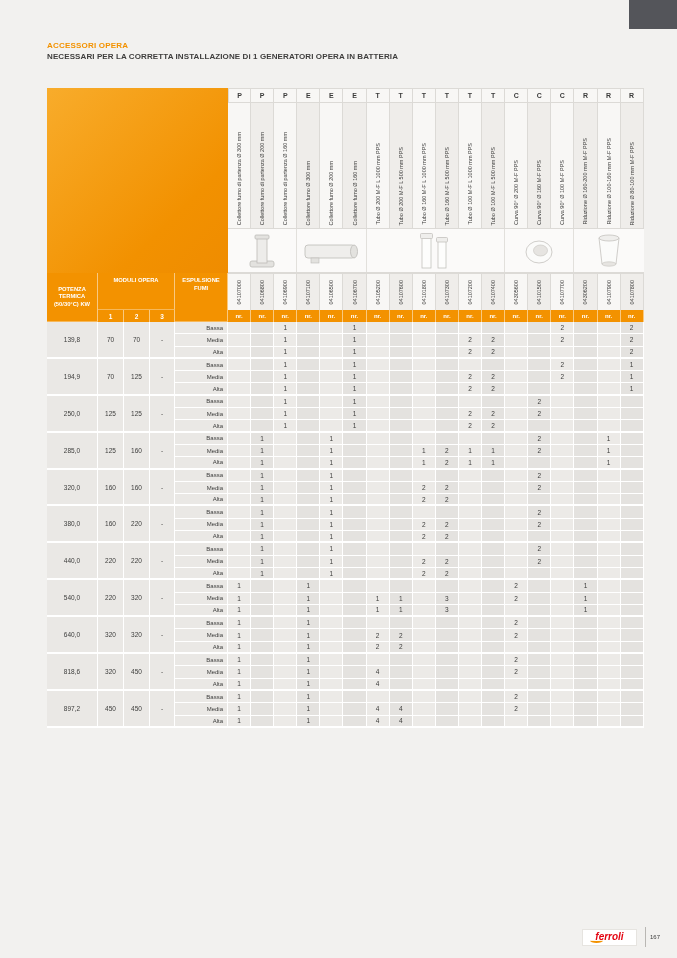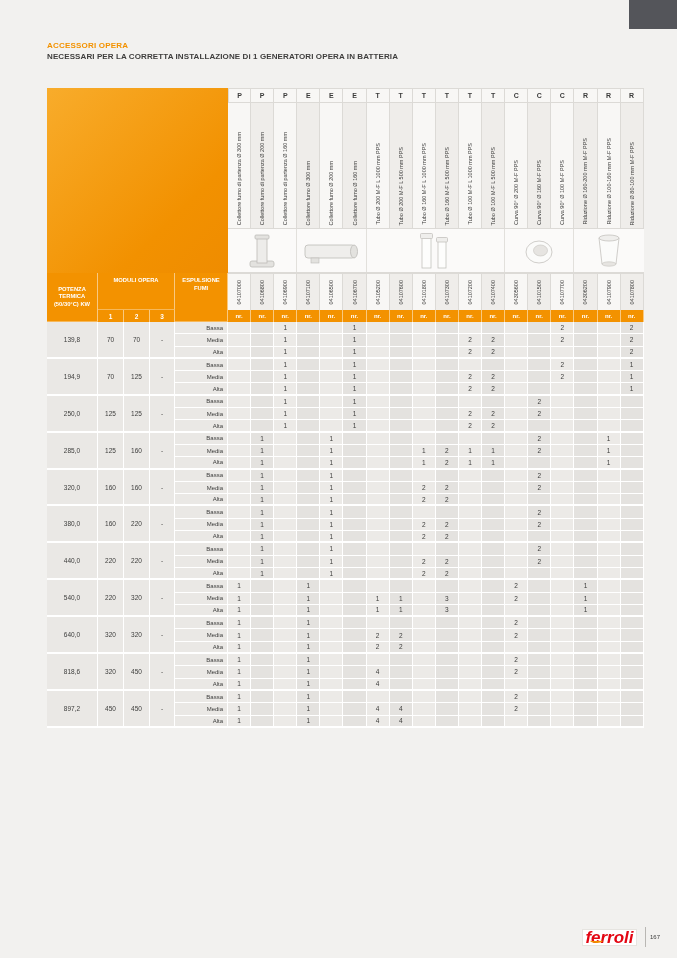--- a/index.html
+++ b/index.html
@@ -78,21 +78,21 @@
   }
   .data-cell.altc { background:#E4E2DF; }
   .grp-end { border-bottom:2px solid #fff; }
 
   .footer { position:absolute; right:17px; bottom:11px; display:flex; align-items:center; }
   .logo {
     width:55px; height:17px; background:#fff; position:relative;
     display:flex; align-items:center; justify-content:center;
     border:1px solid #E6E4E0;
   }
-  .logo-text { color:#E30613; font-weight:bold; font-style:italic; font-size:17px; line-height:1; }
+  .logo-text { color:#E30613; font-weight:bold; font-style:italic; font-size:10px; line-height:1; }
   .logo-swoosh {
     position:absolute; left:7px; bottom:2px; width:13px; height:5px;
     border-bottom:2px solid #F39200; border-radius:0 0 50% 50%;
   }
   .page-sep { width:1px; height:20px; background:#B9B7B3; margin:0 4px 0 8px; }
   .pageno { font-size:6px; color:#3C3C3B; }
 </style>
 </head>
 <body>
 

